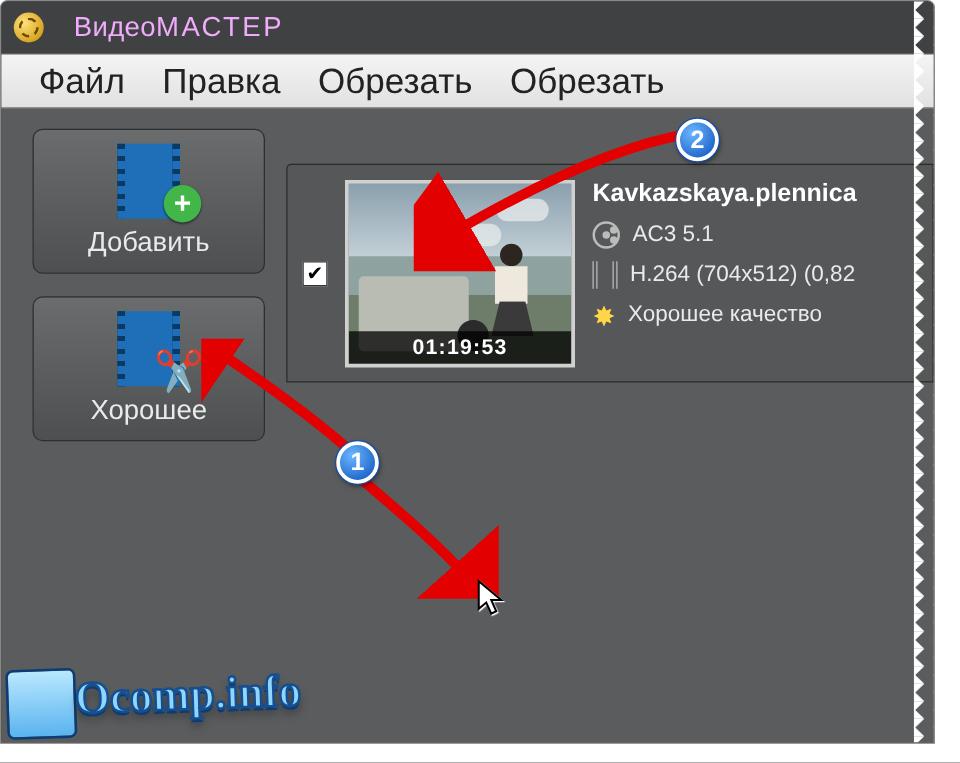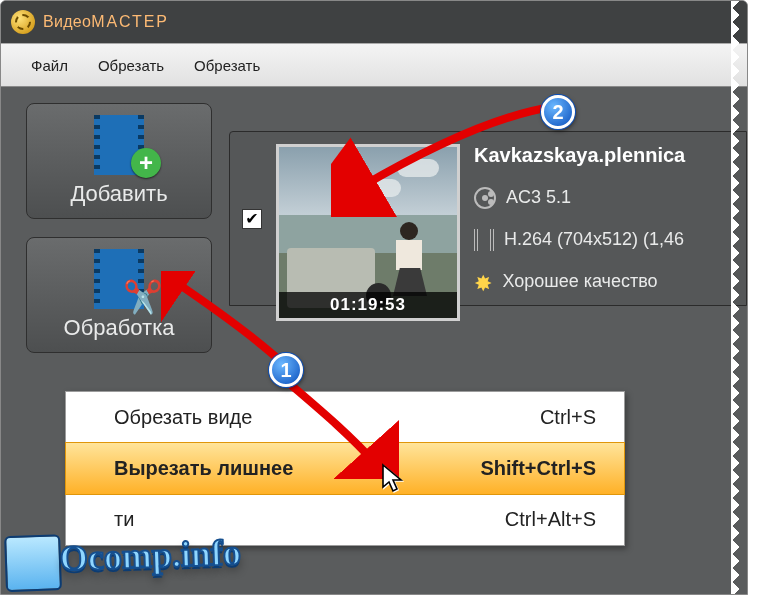--- a/index.html
+++ b/index.html
@@ -25,36 +25,36 @@
   .titlebar {
     height: 42px;
     background: #3f4142;
     display: flex;
     align-items: center;
     padding-left: 10px;
     gap: 8px;
   }
   .app-icon { width:24px; height:24px; border-radius:50%; background: radial-gradient(circle at 35% 35%, #ffe27a, #c98a00); position:relative; }
   .app-icon::after{content:"";position:absolute;inset:4px;border:2px dashed #6b4b00;border-radius:50%;}
-  .title { color:#fdba74; font-size:16px; letter-spacing:.3px; }
+  .title { color:#f0abfc; font-size:22px; letter-spacing:.3px;margin-left:16px; }
   .title .thin{ font-weight:300; }
   .title .wide{ letter-spacing:2px; }
   
   .menubar {
     height: 44px;
     background: linear-gradient(#f4f4f4,#e1e1e1);
     border-top:1px solid #aaa;
     border-bottom:1px solid #8a8a8a;
     display:flex;
     align-items:center;
     padding-left:18px;
     gap: 6px;
   }
   .menu-item {
-    font-size:15px;
+    font-size:28px;
     color:#222;
     padding:4px 12px;
     cursor:default;
   }
   
   .client {
     flex:1;
     background:#5a5c5d;
     display:flex;
     padding:16px 0 0 18px;
@@ -101,40 +101,40 @@
     border:1px solid #2b2b2b;
     background:#555758;
     border-radius:4px 0 0 0;
     padding:12px 0 12px 12px;
     display:flex; gap:14px;
     height:175px;
   }
   .checkbox-col{display:flex;align-items:center;}
   .chk{width:20px;height:20px;background:#fff;border:1px solid #333;display:flex;align-items:center;justify-content:center;font-size:16px;}
   .thumb{
-    width:184px;height:177px;border:3px solid #d0d0d0;position:relative;
+    width:184px;height:150px;border:3px solid #d0d0d0;position:relative;
     background: linear-gradient(#a7b8c4 0 38%, #8ea3a0 38% 62%, #6e7c6a 62% 100%);
     overflow:hidden;
   }
   .thumb .sky{position:absolute;inset:0 0 60% 0;background:linear-gradient(#8aa0ad,#c3cfd6);}
   .thumb .truck{position:absolute;left:8px;bottom:10px;width:88px;height:60px;background:#b8bcb2;border-radius:4px;}
   .thumb .truck::after{content:"";position:absolute;right:-16px;bottom:0;width:25px;height:25px;border-radius:50%;background:#2b2b2b;}
   .thumb .person{position:absolute;right:32px;bottom:8px;width:32px;height:88px;}
   .thumb .person .head{width:18px;height:18px;background:#2d2620;border-radius:50%;margin:0 auto;}
   .thumb .person .torso{width:26px;height:30px;background:#efe8dd;margin:0 auto;}
   .thumb .person .skirt{width:34px;height:28px;background:#3a3a3a;margin:-2px auto 0;clip-path:polygon(20% 0,80% 0,100% 100%,0 100%);}
   .thumb .cloud{position:absolute;width:42px;height:18px;background:#e3e8ea;border-radius:10px;opacity:.8;}
   .thumb .c1{top:12px;right:18px;}
   .thumb .c2{top:32px;right:56px;width:30px;}
   .thumb .time{
     position:absolute;left:0;right:0;bottom:0;height:26px;
     background:rgba(0,0,0,.75);color:#fff;font-weight:600;font-size:17px;
     display:flex;align-items:center;justify-content:center;letter-spacing:1px;
   }
-  .meta{display:flex;flex-direction:column;gap:20px;color:#e9eaea;white-space:nowrap;}
+  .meta{display:flex;flex-direction:column;gap:10px;color:#e9eaea;white-space:nowrap;}
   .meta .name{font-weight:700;font-size:20px;color:#fff;}
   .meta .row{display:flex;gap:10px;font-size:18px;}
   .ic-sp{width:22px;height:22px;border-radius:50%;border:2px solid #bbb;display:flex;align-items:center;justify-content:center;}
   .ic-sp::after{content:"";width:6px;height:6px;background:#bbb;border-radius:50%;box-shadow:6px -4px 0 #bbb,6px 4px 0 #bbb;}
   .ic-film{width:20px;height:22px;border-left:4px double #bbb;border-right:4px double #bbb;}
   .ic-star{color:#ffd54a;font-size:22px;}
   
   .ctxmenu{
     position:absolute; left:64px; top:390px;
     width:560px;
@@ -183,36 +183,37 @@
 <div class="window">
   <div class="titlebar">
     <span class="app-icon"></span>
     <span class="title">
       <span class="thin">Видео</span><span class="wide">МАСТЕР</span>
     </span>
   </div>
 
   <div class="menubar">
     <span class="menu-item">Файл</span>
+    <span class="menu-item">Правка</span>
     <span class="menu-item">Обрезать</span>
     <span class="menu-item">Обрезать</span>
   </div>
 
   <div class="client">
 
     <div class="left-col">
       <div class="big-btn">
         <div class="film"></div>
         <div class="overlay-plus">+</div>
         <div class="btn-caption">Добавить</div>
       </div>
       <div class="big-btn">
         <div class="film"></div>
         <div class="overlay-scissors">✂️</div>
-        <div class="btn-caption">Обработка</div>
+        <div class="btn-caption">Хорошее</div>
       </div>
     </div>
 
     <div class="video-panel">
       <div class="checkbox-col">
         <div class="chk">✔</div>
       </div>
       <div class="thumb">
         <div class="sky"></div>
         <div class="cloud c1"></div>
@@ -226,45 +227,31 @@
         <div class="time">01:19:53</div>
       </div>
       <div class="meta">
         <div class="name">Kavkazskaya.plennica</div>
         <div class="row">
           <span class="ic-sp"></span>
           <span>AC3 5.1</span>
         </div>
         <div class="row">
           <span class="ic-film"></span>
-          <span>H.264 (704x512) (1,46</span>
+          <span>H.264 (704x512) (0,82</span>
         </div>
         <div class="row">
           <span class="ic-star">✸</span>
           <span>Хорошее качество</span>
         </div>
       </div>
     </div>
 
   </div>
 
-  <div class="ctxmenu">
-    <div class="ctx-row">
-      <span>Обрезать виде</span>
-      <span class="ctx-short">Ctrl+S</span>
-    </div>
-    <div class="ctx-row hl">
-      <span>Вырезать лишнее</span>
-      <span class="ctx-short">Shift+Ctrl+S</span>
-    </div>
-    <div class="ctx-row">
-      <span>ти</span>
-      <span class="ctx-short">Ctrl+Alt+S</span>
-    </div>
-  </div>
 
   <svg class="anno-arrow" style="left:330px;top:96px;" width="240" height="120">
     <defs>
         <marker id="ah2" markerWidth="14" markerHeight="14" refX="2" refY="6" orient="auto">
       <path d="M0,0 L14,6 L0,12 Z" fill="#e30000"></path>
         </marker>
       </defs>
     <path d="M220,10 C160,20 90,55 30,90" stroke="#e30000" stroke-width="8" fill="none" marker-end="url(#ah2)"></path>
   </svg>
   <div class="bubble" style="left:540px;top:94px;">2</div>

